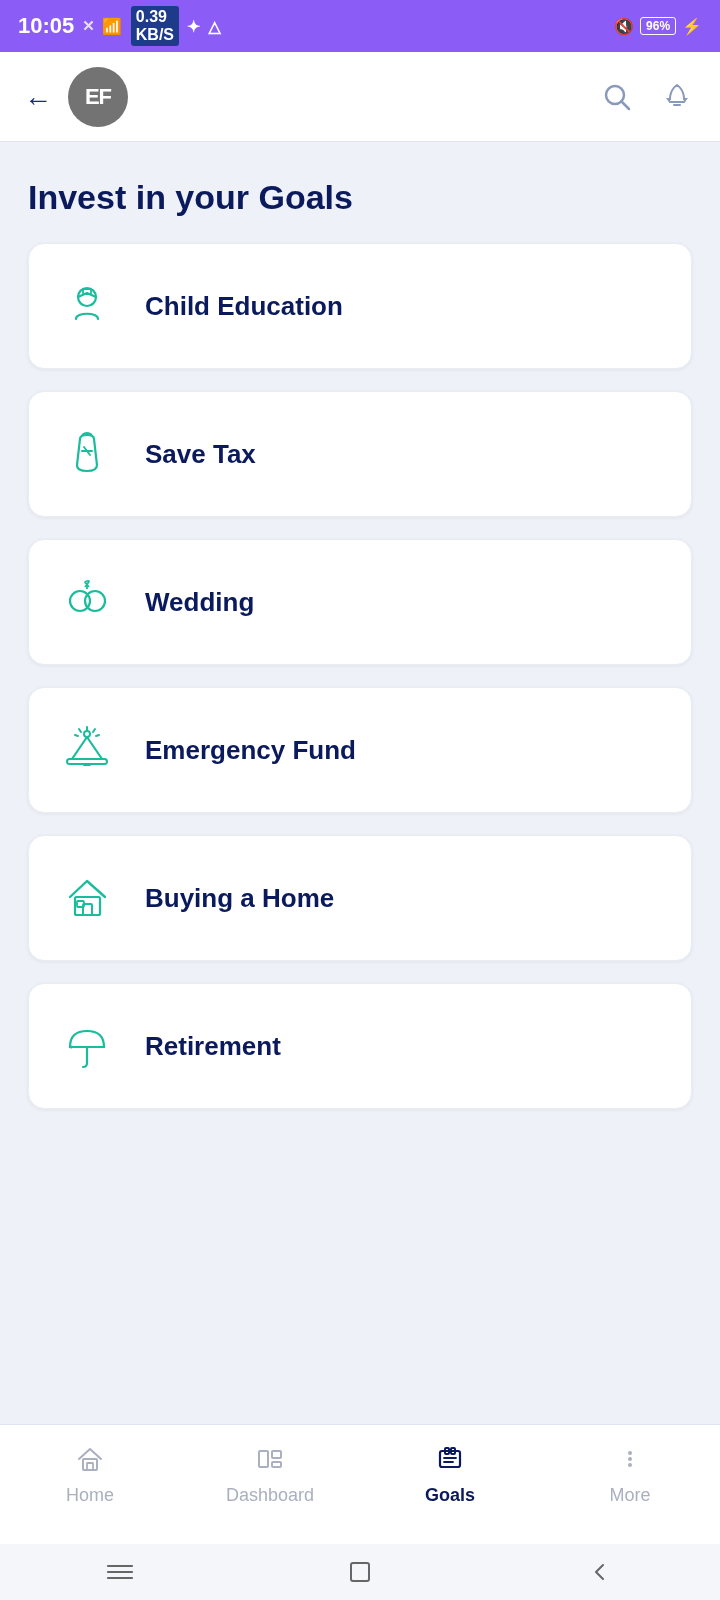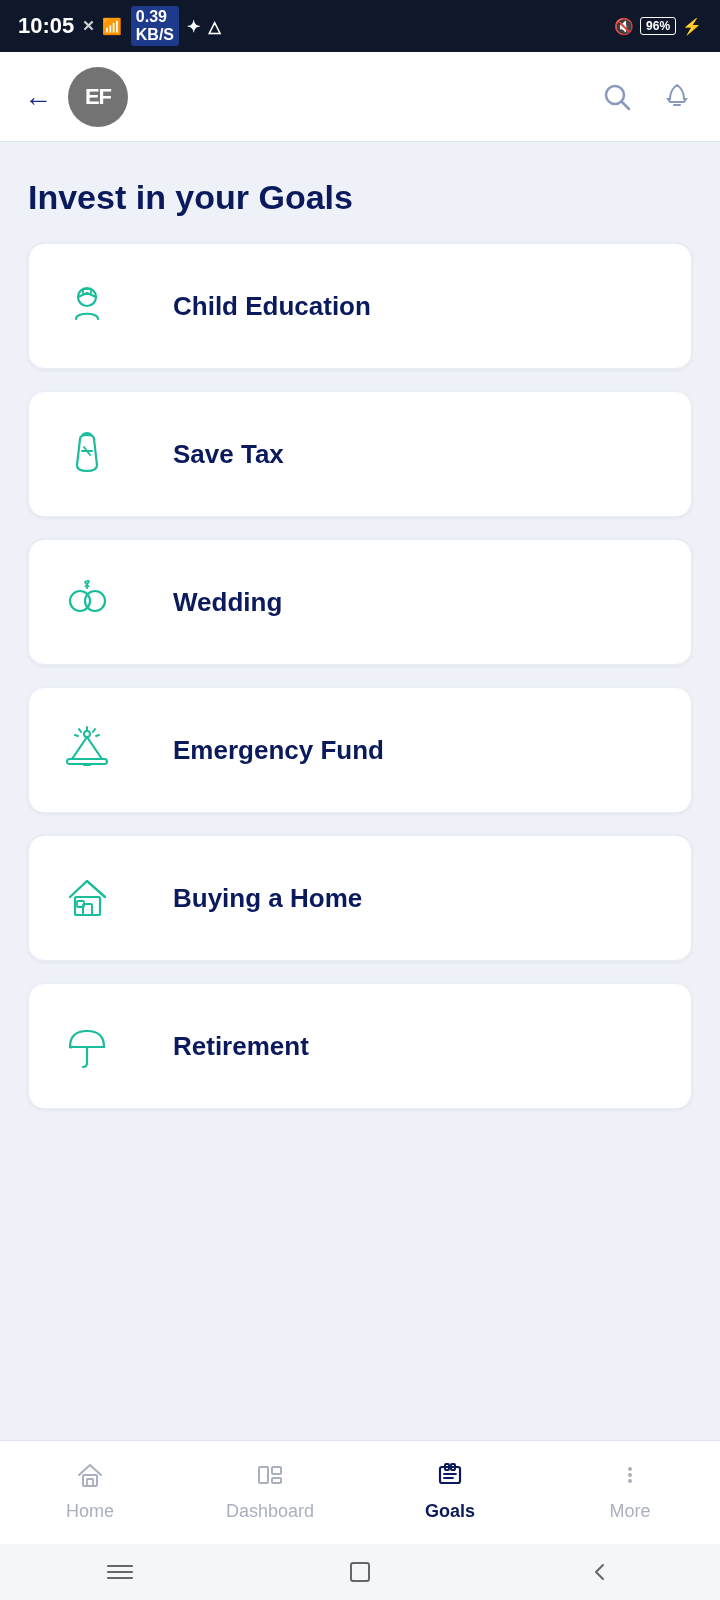--- a/index.html
+++ b/index.html
@@ -8,21 +8,21 @@
       width: 720px;
       min-height: 1600px;
       background: #eef1f8;
       font-family: 'Segoe UI', Arial, sans-serif;
       position: relative;
       overflow-x: hidden;
     }
 
     
     .status-bar {
-      background: #0f172a;
+      background: #8b5cf6;
       height: 52px;
       display: flex;
       align-items: center;
       justify-content: space-between;
       padding: 0 18px;
       color: white;
       font-size: 22px;
       font-weight: 600;
     }
     .status-left { display: flex; align-items: center; gap: 8px; font-size: 22px; }
@@ -100,21 +100,20 @@
       height: 60px;
       display: flex;
       align-items: center;
       justify-content: center;
       flex-shrink: 0;
     }
     .goal-label {
       font-size: 26px;
       font-weight: 600;
       color: #0a1a5c;
-      margin-left: 28px;
     }
 
     
     svg { display: block; }
 
     
     .bottom-nav {
       position: fixed;
       bottom: 0;
       left: 0;
@@ -157,21 +156,21 @@
       bottom: 0;
       left: 0;
       width: 720px;
       height: 56px;
       background: #f5f6fa;
       display: flex;
       align-items: center;
       justify-content: space-around;
       margin-top: 0;
     }
-    .bottom-nav { bottom: 40px; justify-content: flex-end; }
+    .bottom-nav { bottom: 56px; justify-content: flex-end; }
 
     .android-nav-btn {
       display: flex;
       align-items: center;
       justify-content: center;
       width: 60px;
       height: 40px;
     }
   </style>
 </head>

